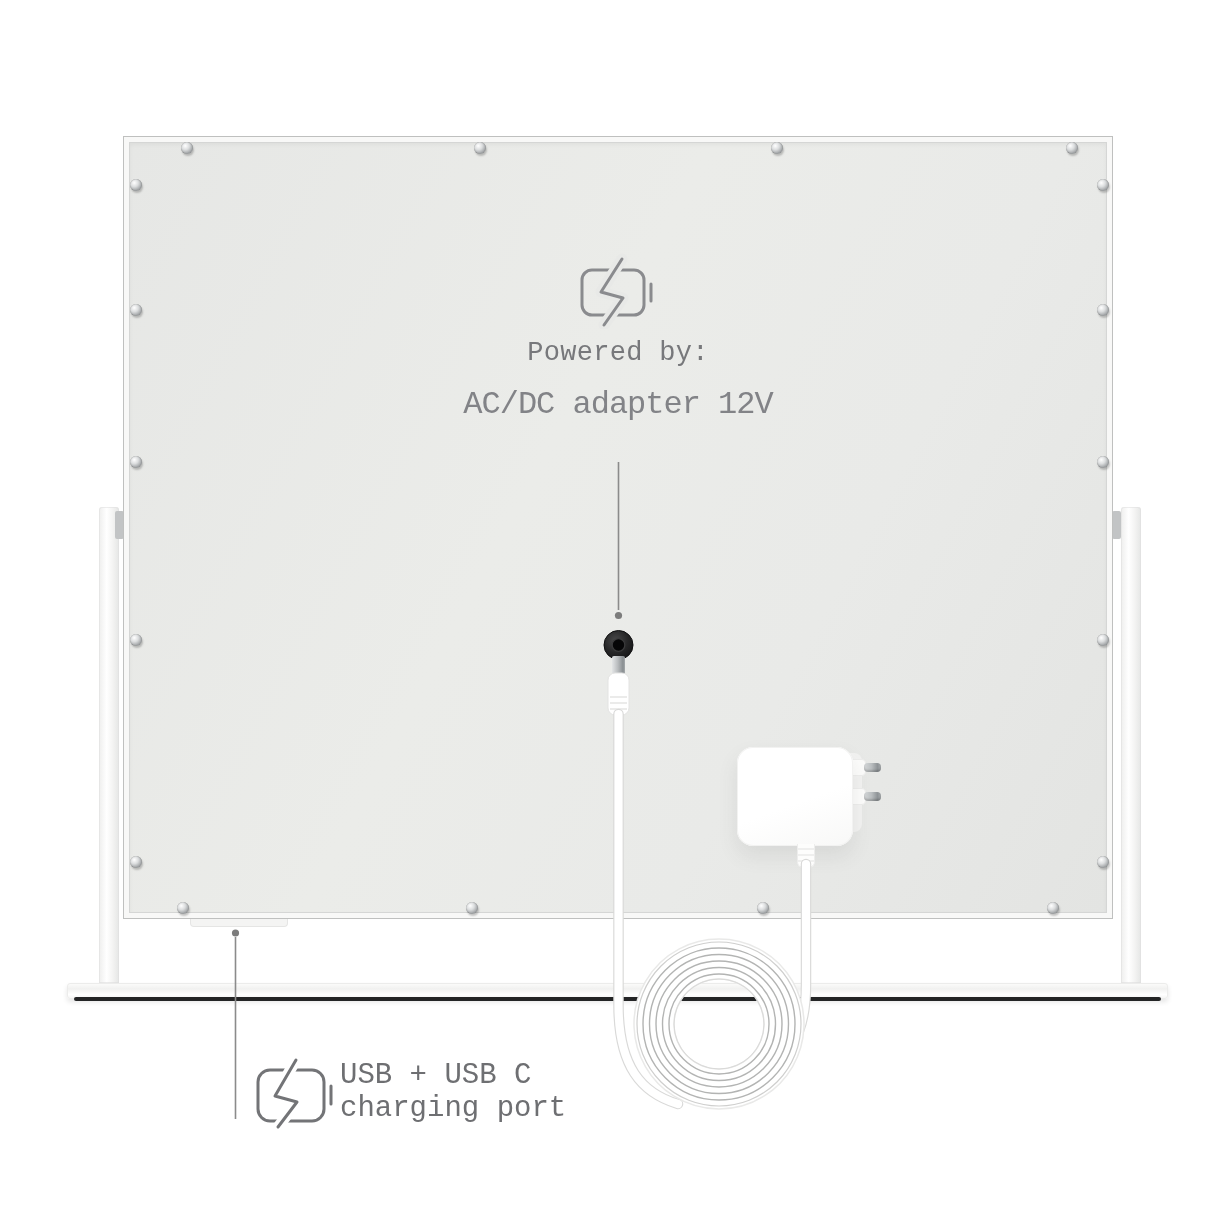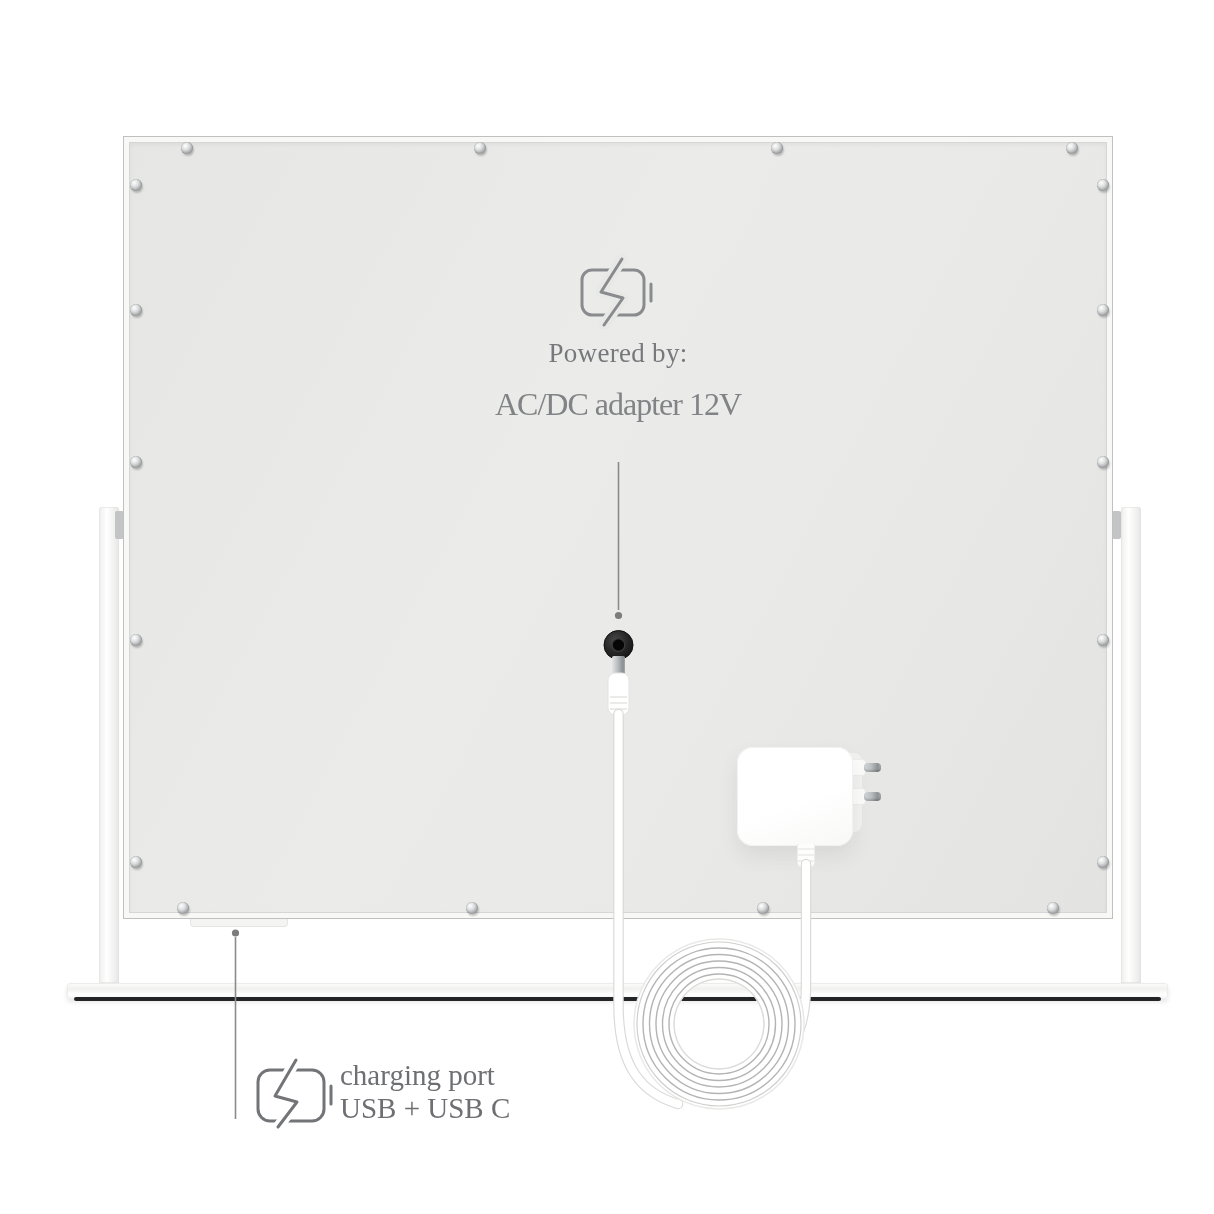--- a/index.html
+++ b/index.html
@@ -8,21 +8,21 @@
     --usb-text:#6e6f72;
     --icon-stroke:#8a8b8e;
     --pointer:#8b8b8b;
     --panel:#e8e9e7;
     --base-strip:#242526;
     --jack:#1f1f20;
   }
   html,body{margin:0;padding:0;background:#fff;}
   .scene{
     position:relative;width:1214px;height:1214px;background:#ffffff;
-    font-family:Liberation Serif, serif;overflow:hidden;
+    font-family:Liberation Mono, monospace;overflow:hidden;
   }
   
   .post{
     position:absolute;top:507px;height:476px;width:20px;
     background:linear-gradient(90deg,#eeeeed,#ffffff 38%,#f4f4f3 68%,#e5e6e5);
     border-radius:3px 3px 0 0;
     box-shadow:inset 0 0 0 1px rgba(223,223,222,.55);
   }
   .post-left{left:99px;}
   .post-right{left:1121px;}
@@ -210,17 +210,17 @@
     <line class="ptr-line" x1="235.5" y1="937" x2="235.5" y2="1119"></line>
   </svg>
 
   <svg class="icon-batt on-white" style="left:252px;top:1056px" width="84" height="74" viewBox="0 0 84 74">
     <rect class="ln" x="6" y="14" width="66" height="51" rx="12"></rect>
     <line class="ln" x1="79" y1="30" x2="79" y2="48"></line>
     <polyline class="punch" points="44,4 23,40 45,46 26,71"></polyline>
     <polyline class="ln" points="44,4 23,40 45,46 26,71"></polyline>
   </svg>
   <div class="usb-label">
+    <div>USB + USB C</div>
     <div>charging port</div>
-    <div>USB + USB C</div>
   </div>
 
 </div>
 
 </body></html>

